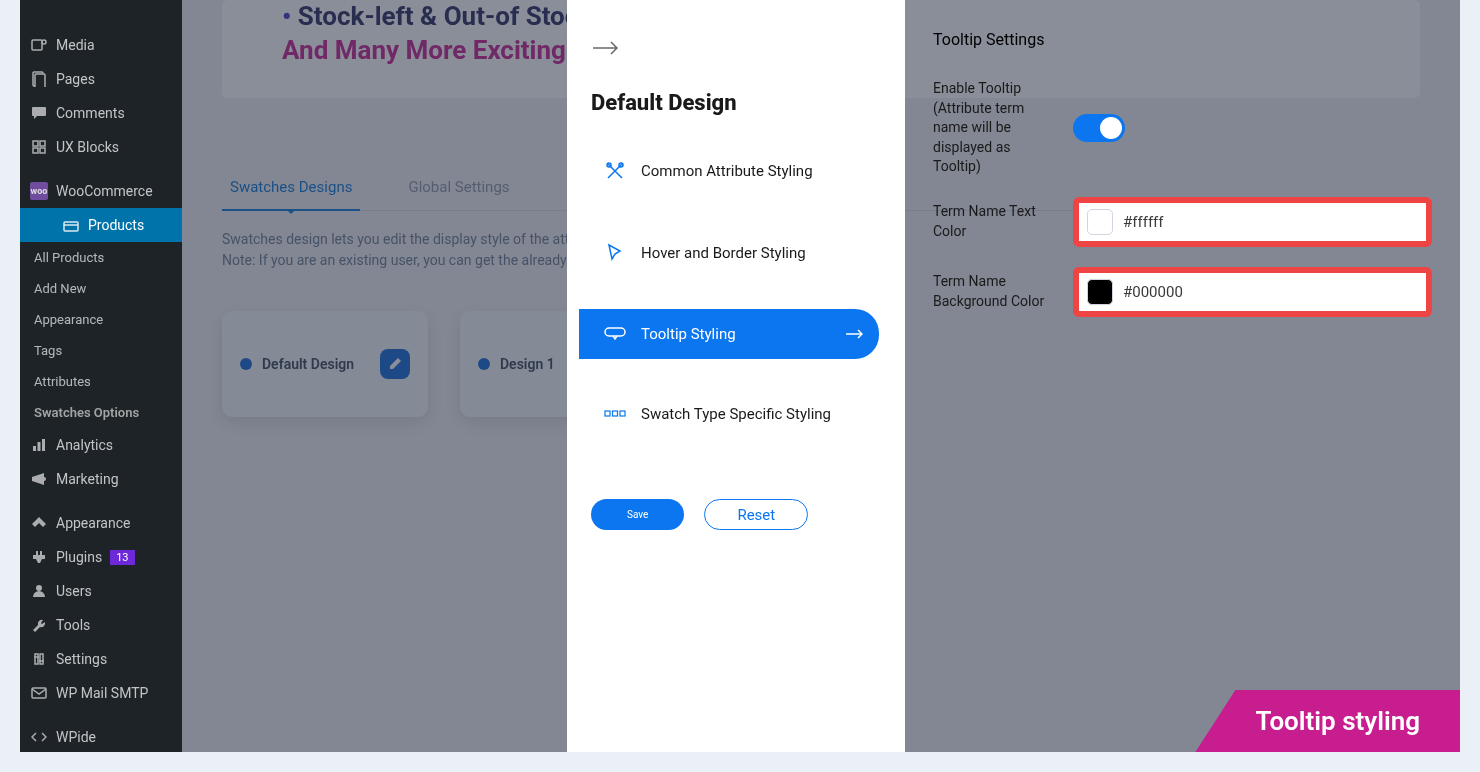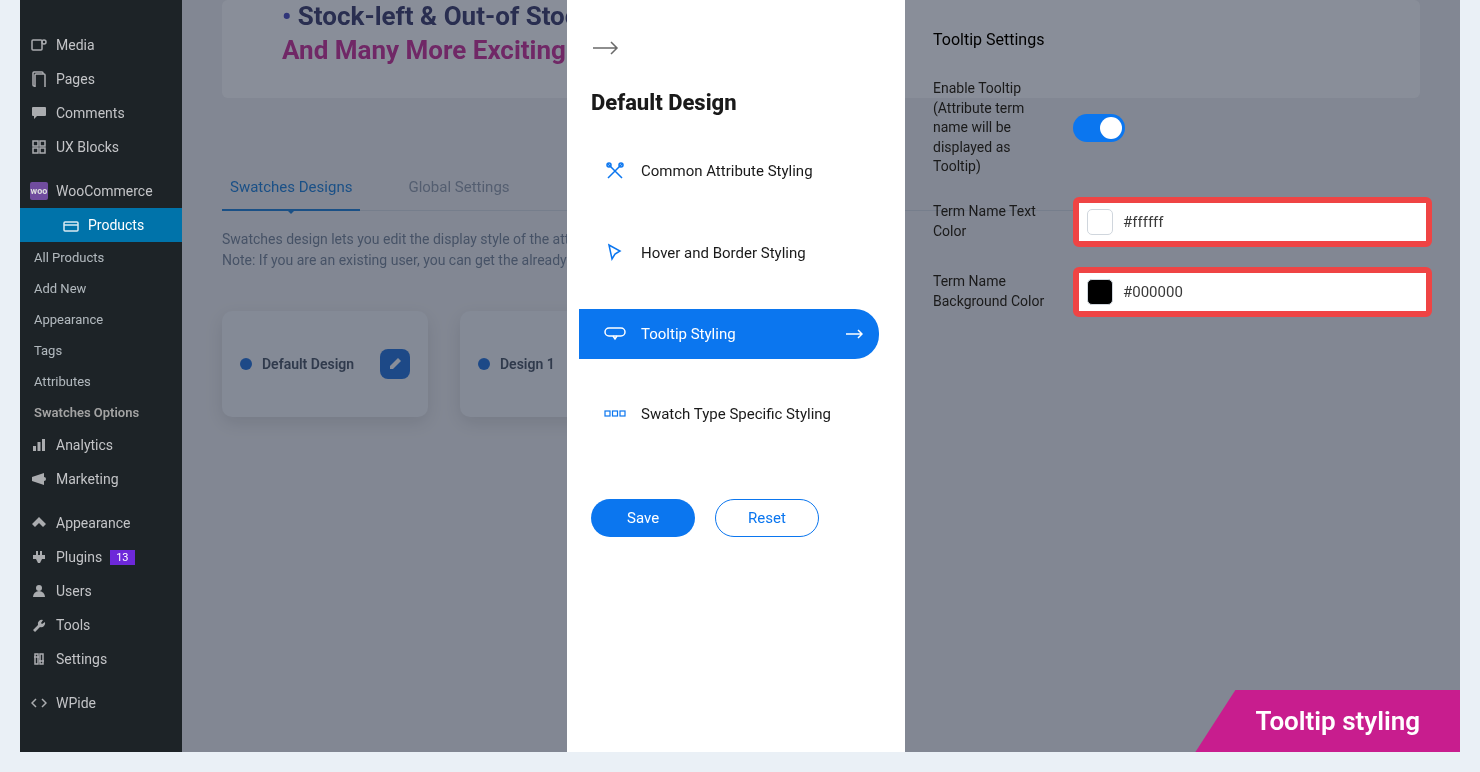--- a/index.html
+++ b/index.html
@@ -46,21 +46,21 @@
     .panel-mid { position:absolute; top:0; left:567px; width:338px; height:752px; background:#fff; z-index:3; padding: 30px 0; }
     .panel-mid .back { padding: 10px 24px; color:#6a6a6a; cursor:pointer; }
     .panel-mid h2 { font-size: 22px; font-weight: 800; color:#1a1a1a; padding: 24px 24px 30px; }
     .plist-item { display:flex; align-items:center; gap:14px; padding: 16px 24px; font-size:15px; color:#1a1a1a; cursor:pointer; width: 300px; border-radius: 0 24px 24px 0; margin-bottom: 30px; margin-left: 12px; }
     .plist-item .picn { width:24px; display:flex; align-items:center; justify-content:center; }
     .plist-item.selected { background:#0b76ef; color:#fff; position:relative; }
     .plist-item.selected .arrow-r { position:absolute; right:16px; }
     .plist-item:not(.selected) .picn { color:#0b76ef; }
     
     .panel-actions { display:flex; gap:20px; padding: 30px 24px; }
-    .btn-save { background:#0b76ef; color:#fff; border:none; border-radius:20px; padding: 10px 36px; font-size:15px; cursor:pointer; }
+    .btn-save { background:#0b76ef; color:#fff; border:none; border-radius:20px; padding: 10px 36px; font-size:10px; cursor:pointer; }
     .btn-reset { background:#fff; color:#0b76ef; border:1px solid #0b76ef; border-radius:20px; padding: 2px 32px; font-size:15px; cursor:pointer; }
     
     
     .panel-right { position:absolute; top:0; left:905px; right:20px; height:752px; bottom:0; z-index:3; padding: 30px 28px; }
     .panel-right h3 { font-size: 16px; font-weight: 400; margin-bottom: 30px; }
     .setting-row { display:flex; align-items:center; margin-bottom: 20px; gap: 20px; }
     .setting-row .label { width: 120px; font-size: 14px; color:#1a1a1a; line-height:1.4; }
     .toggle { width: 52px; height: 28px; background:#0b76ef; border-radius:14px; position:relative; cursor:pointer; }
     .toggle .knob { position:absolute; right:3px; top:3px; width:22px; height:22px; background:#fff; border-radius:50%; }
     .color-field { flex:1; display:flex; align-items:center; background:#fff; border:6px solid #ef4444; border-radius:6px; padding:6px 8px; gap:10px; }
@@ -203,20 +203,29 @@
       </div>
     <div class="sidebar-item dim">
         <span class="icn">
           <svg width="14" height="14" viewBox="0 0 14 14" fill="none" stroke="currentColor" stroke-width="1.5">
             <rect x="3" y="2" width="3" height="10"></rect>
             <rect x="8" y="2" width="3" height="10"></rect>
             <path d="M2 5h5M7 9h5"></path>
           </svg>
         </span>
         <span>Settings</span>
+      </div>
+    <div class="sidebar-item dim">
+        <span class="icn">
+          <svg width="16" height="12" viewBox="0 0 16 12" fill="none" stroke="currentColor" stroke-width="1.5">
+            <rect x="1" y="1" width="14" height="10" rx="1"></rect>
+            <path d="M1 2l7 5 7-5"></path>
+          </svg>
+        </span>
+        <span>WP Mail SMTP</span>
       </div>
     <div class="sidebar-sep"></div>
     <div class="sidebar-item dim">
         <span class="icn">
           <svg width="16" height="12" viewBox="0 0 16 12" fill="none" stroke="currentColor" stroke-width="1.5">
             <path d="M5 2L1 6l4 4M11 2l4 4-4 4"></path>
           </svg>
         </span>
         <span>WPide</span>
       </div>

